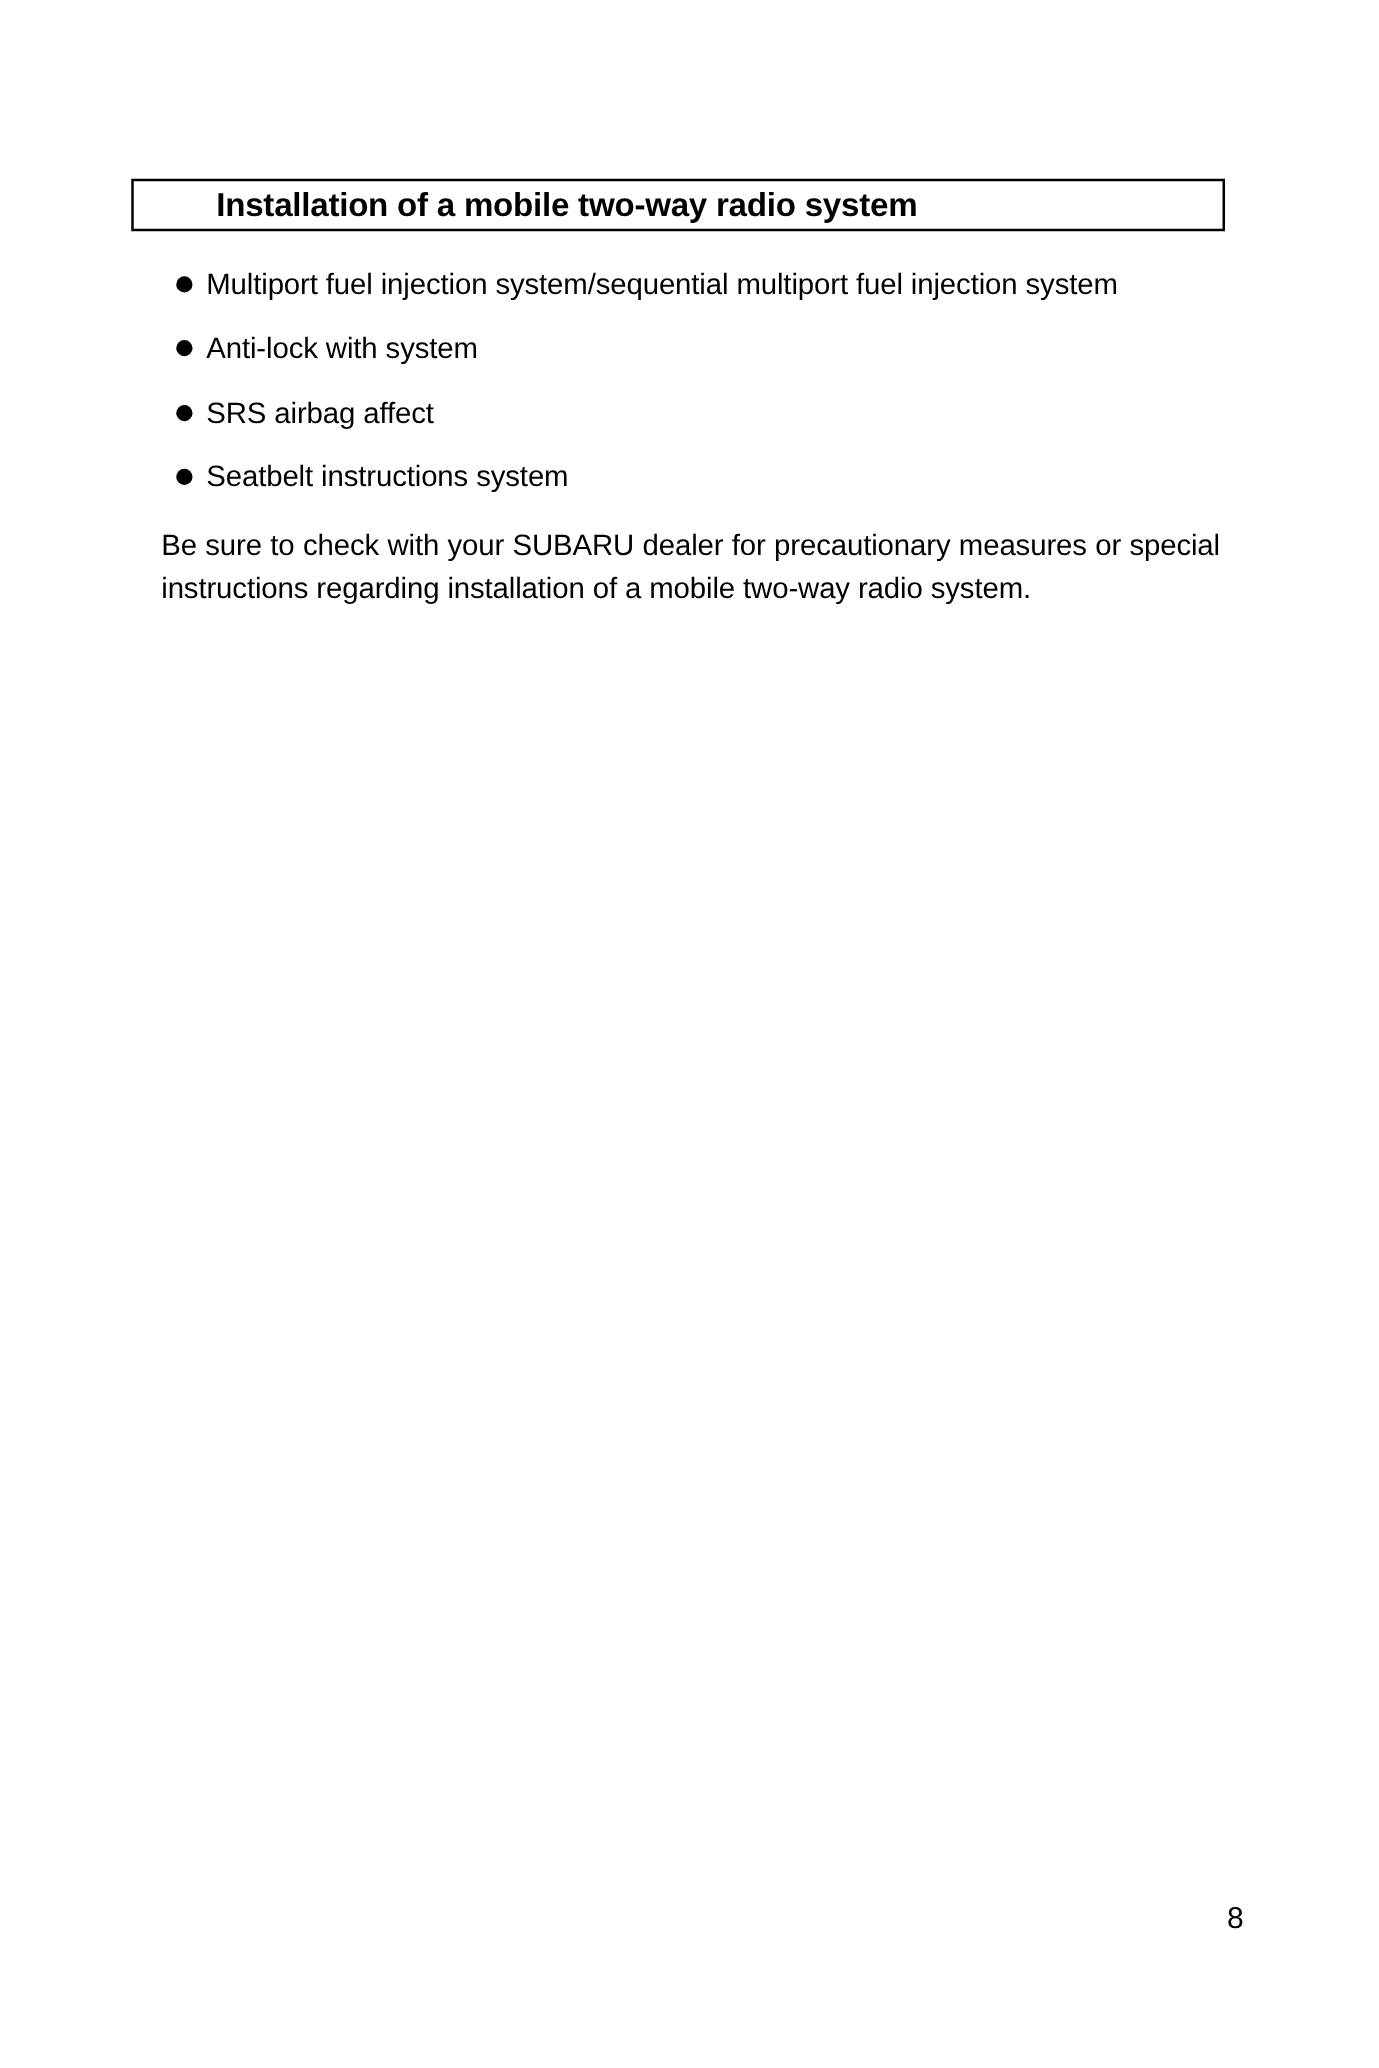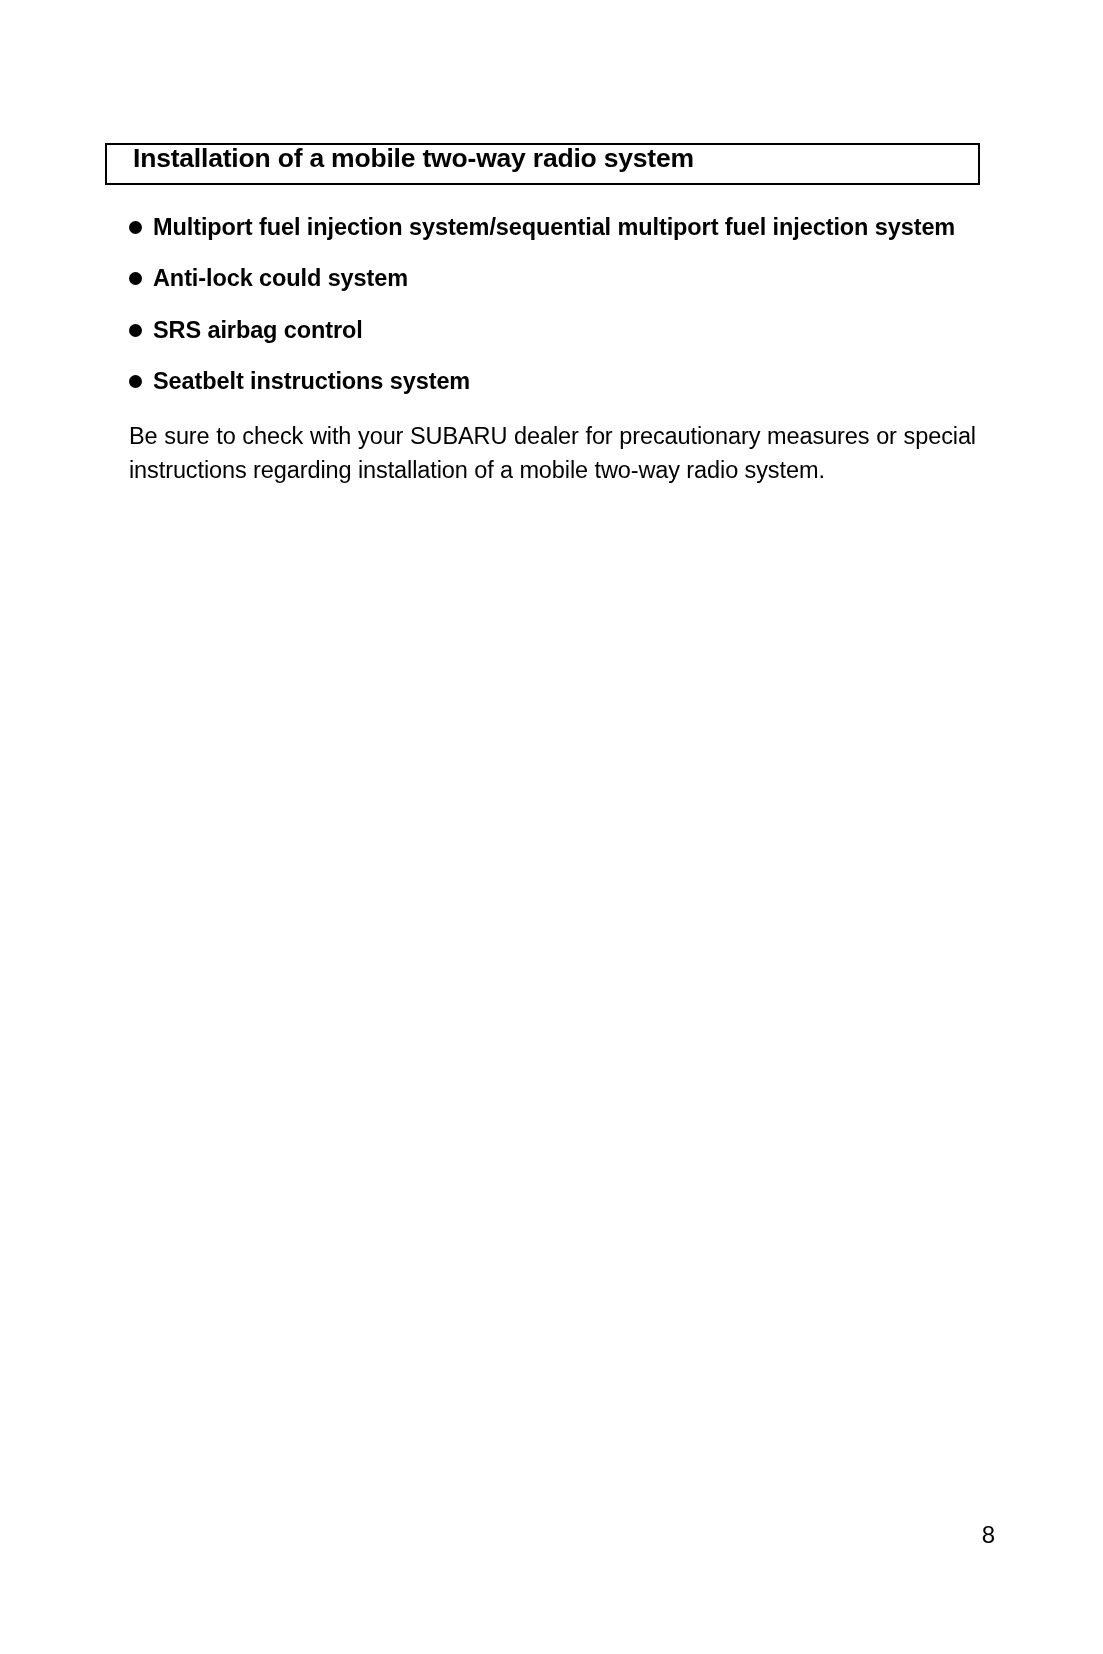--- a/index.html
+++ b/index.html
@@ -26,24 +26,25 @@
   .content {
     position: absolute;
     left: 105px;
     top: 143px;
     width: 875px;
   }
 
   
   .heading-bar {
     display: flex;
-    align-items: flex-start;
+    align-items: center;
     border: 2px solid #000000;
     height: 42px;
     box-sizing: border-box;
+    padding-left: 40px;
   }
   .heading-marker {
     width: 11px;
     background: #4d4d4d;
     flex: 0 0 auto;
     border-right: 2px solid #ffffff;
   }
   .heading-text {
     flex: 1 1 auto;
     display: flex;
@@ -71,23 +72,22 @@
   }
   .para.intro {
     margin-bottom: 20px;
   }
   .para.closing {
     margin-top: 22px;
   }
   
   .bullet-list {
     list-style: none;
-    margin: 0;
+    margin: 12px;
     padding: 0;
-    font-weight: bold;
   }
   .bullet-item {
     display: flex;
     align-items: flex-start;
     font-size: 23.5px;
     line-height: 1.25;
     margin-bottom: 22px;
     letter-spacing: -0.1px;
   }
   .bullet-dot {
@@ -126,25 +126,25 @@
     <div class="body-block">
 
 
       <ul class="bullet-list">
         <li class="bullet-item">
           <span class="bullet-dot"></span>
           <span class="bullet-text">Multiport fuel injection system/sequential multiport fuel injection system</span>
         </li>
         <li class="bullet-item">
           <span class="bullet-dot"></span>
-          <span class="bullet-text">Anti-lock could system</span>
+          <span class="bullet-text">Anti-lock with system</span>
         </li>
         <li class="bullet-item">
           <span class="bullet-dot"></span>
-          <span class="bullet-text">SRS airbag control</span>
+          <span class="bullet-text">SRS airbag affect</span>
         </li>
         <li class="bullet-item">
           <span class="bullet-dot"></span>
           <span class="bullet-text">Seatbelt instructions system</span>
         </li>
       </ul>
 
       <p class="para closing">Be sure to check with your SUBARU dealer for precautionary measures or special instructions regarding installation of a mobile two-way radio system.</p>
 
     </div>

